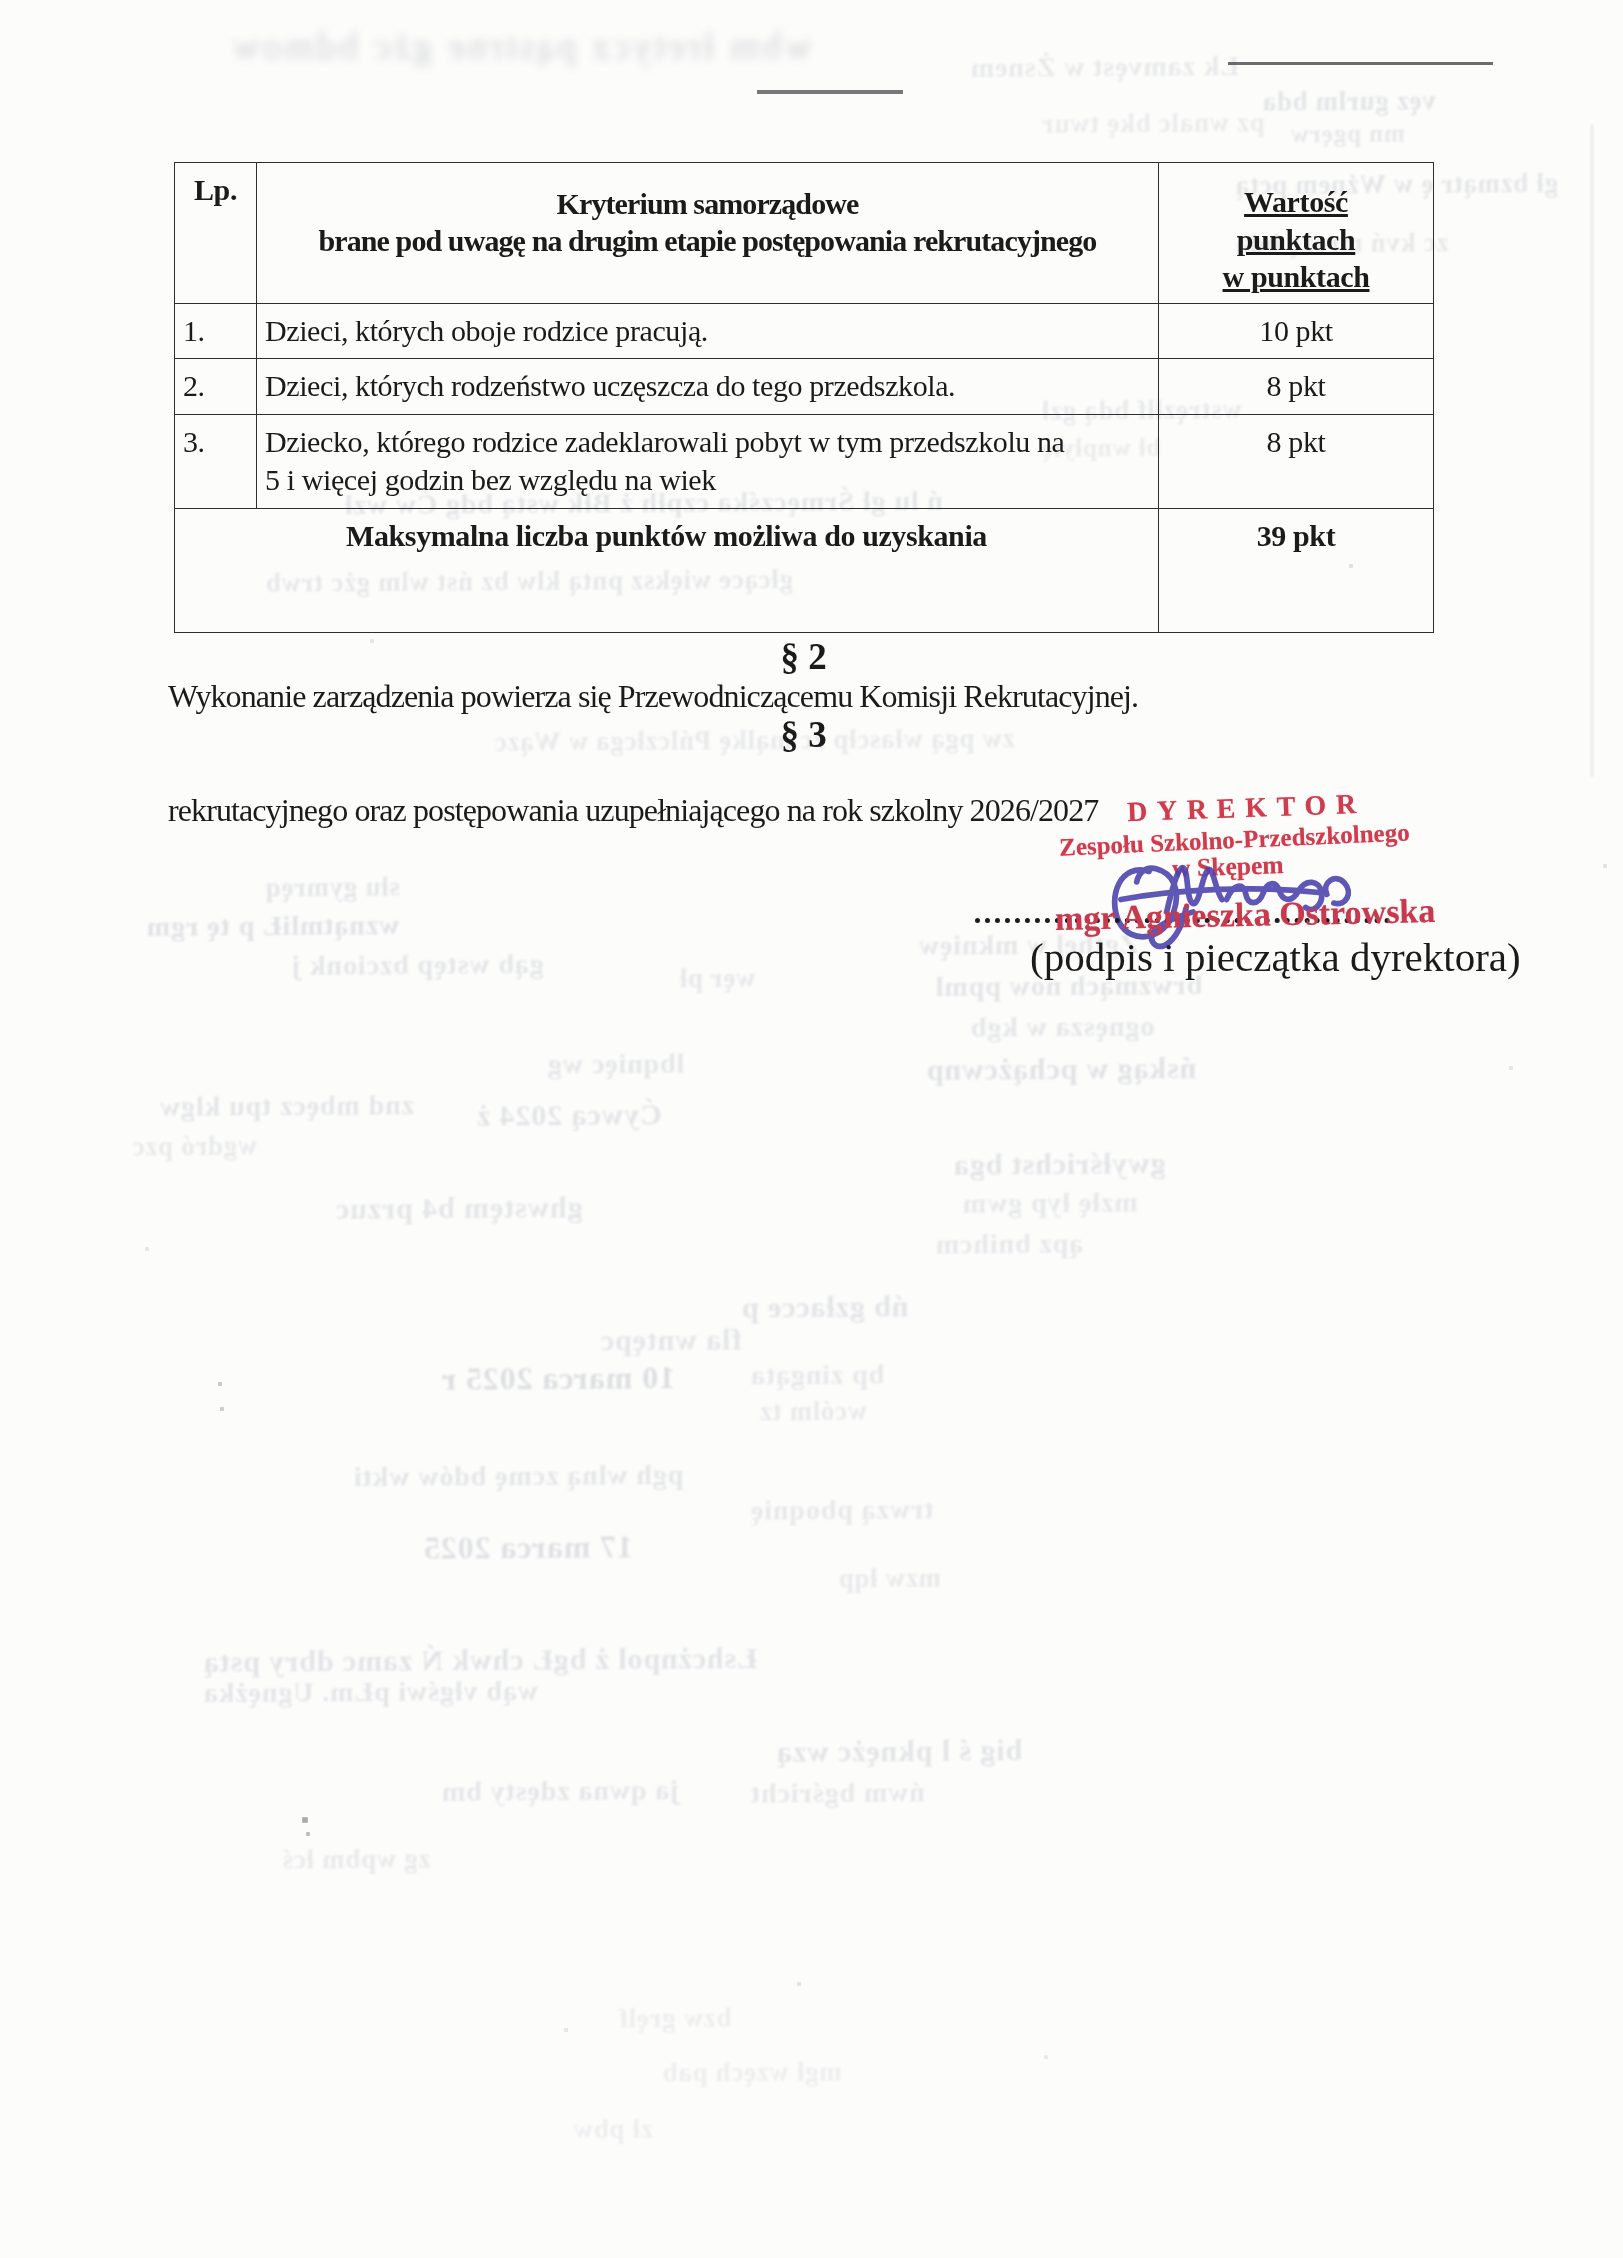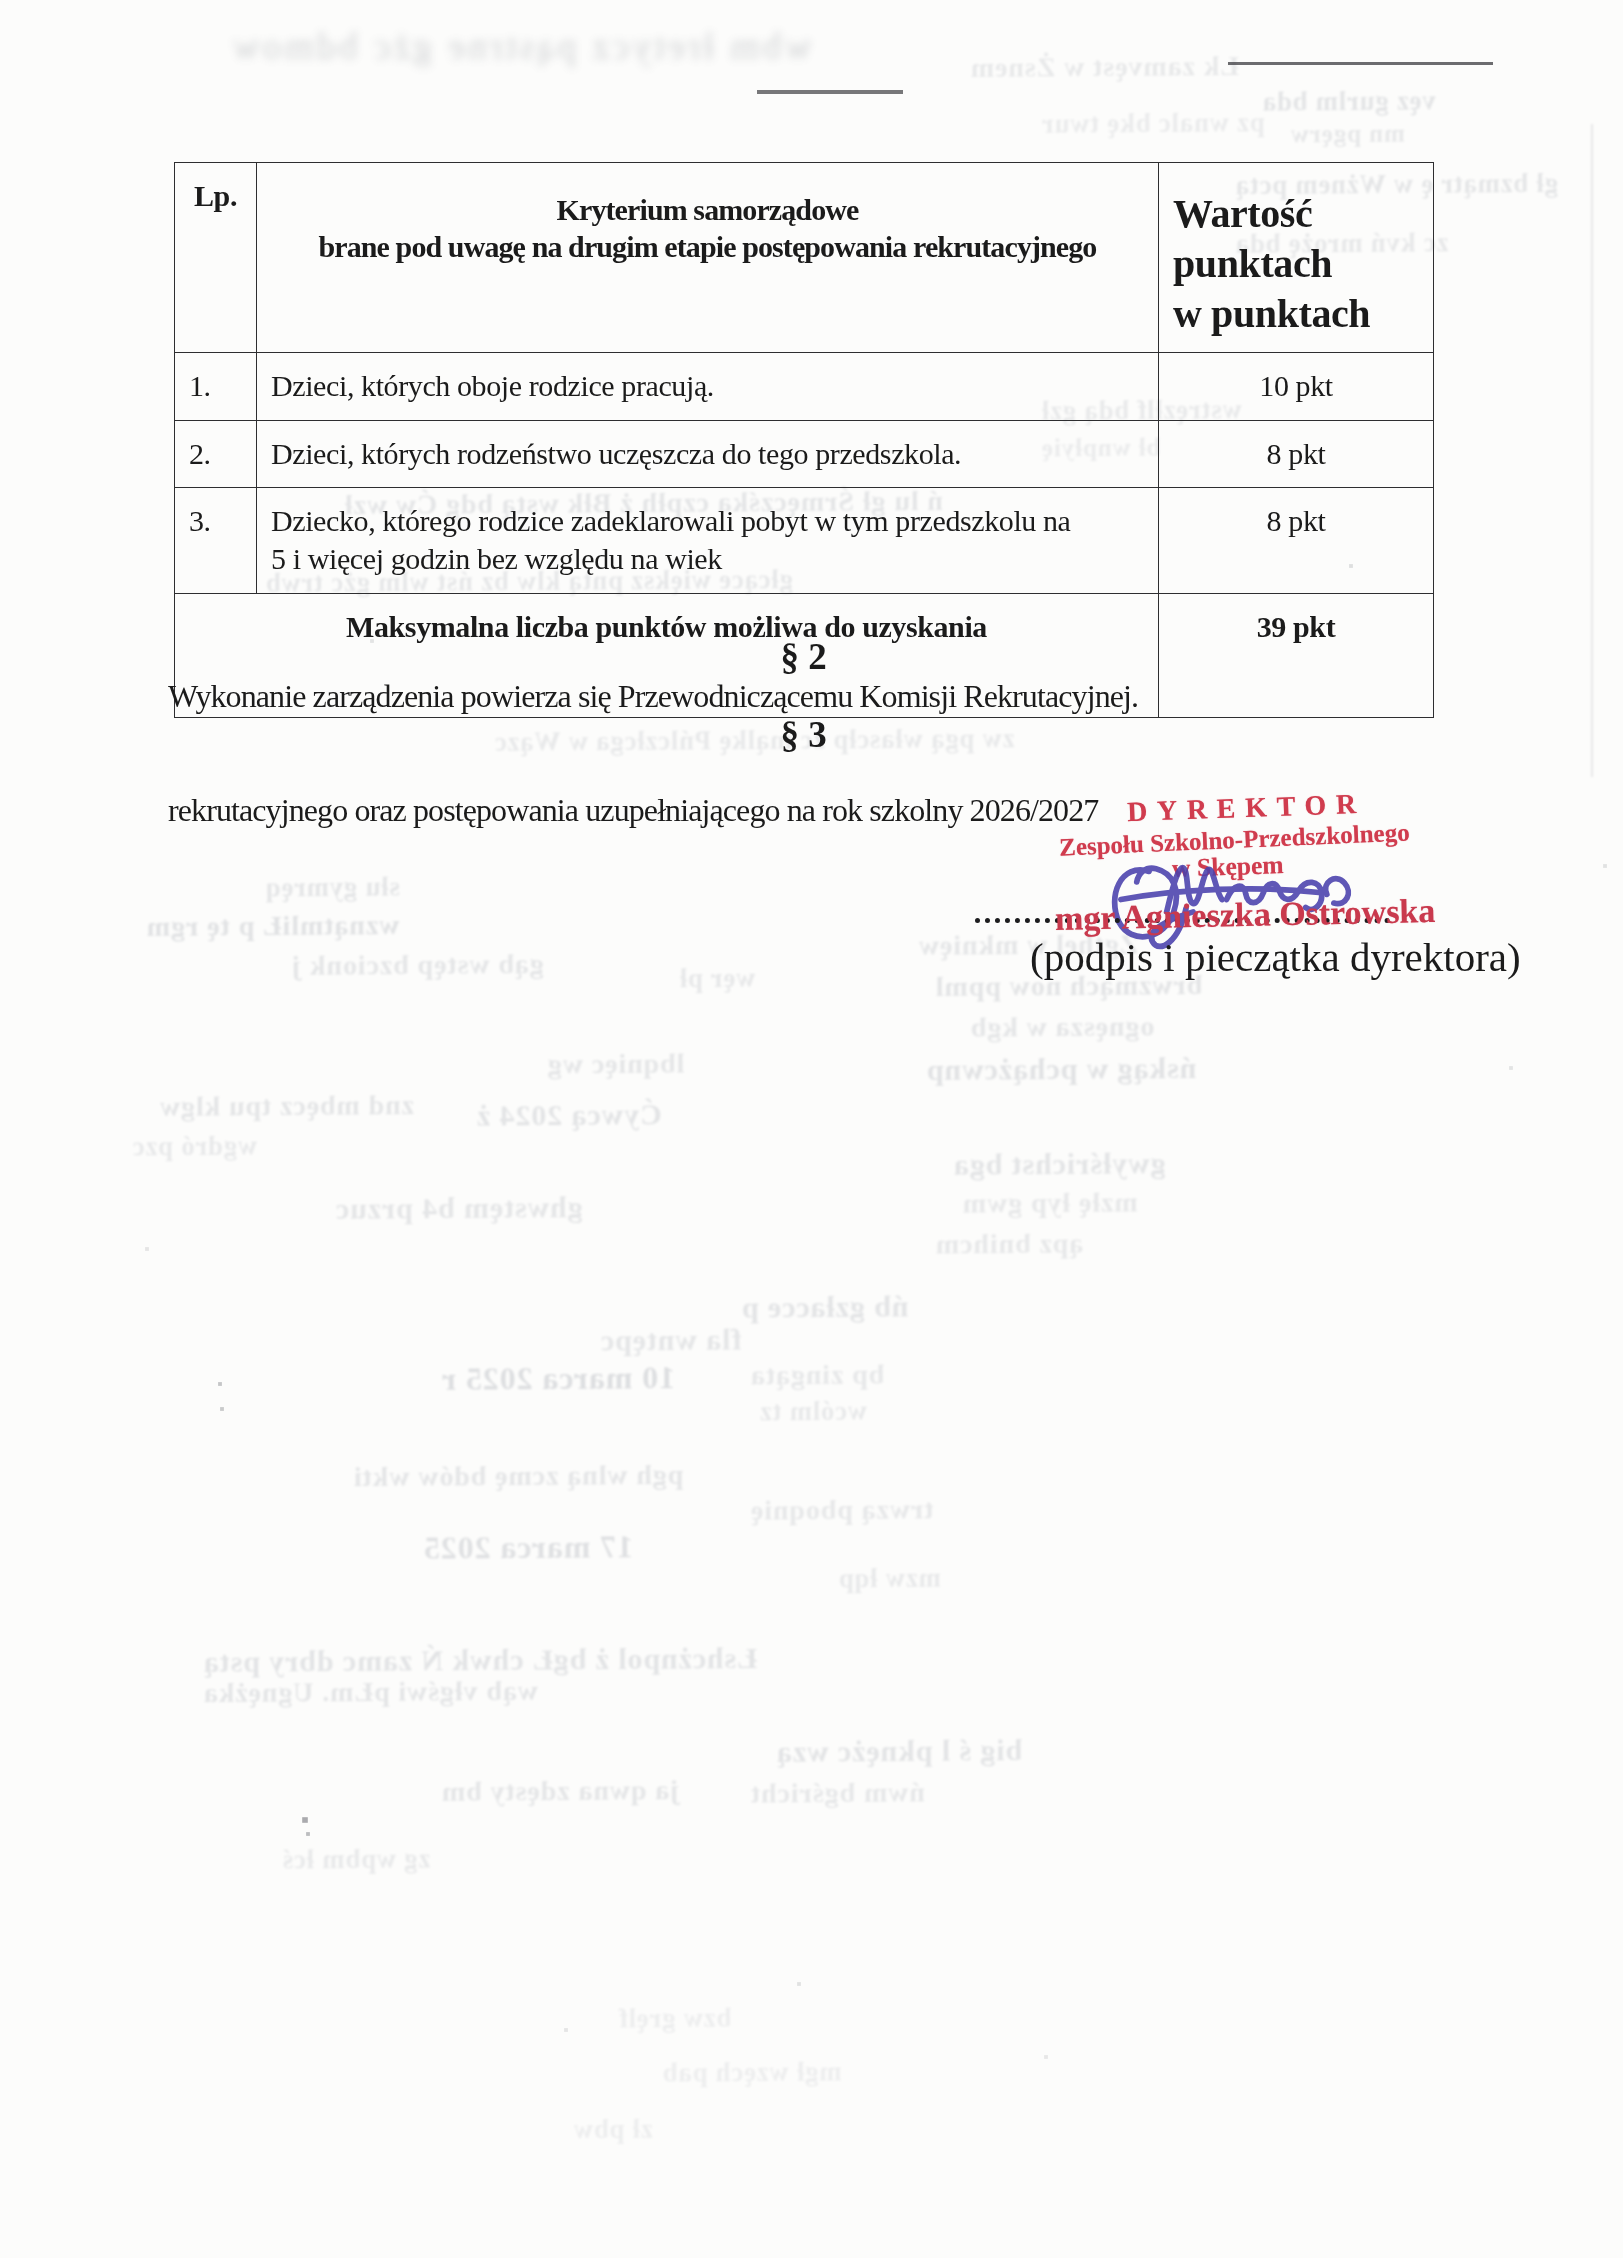--- a/index.html
+++ b/index.html
@@ -49,29 +49,29 @@
       146px 1248px 0 0.9px rgba(90,92,100,.14);}
   
   table.criteria{
     position:absolute;left:174px;top:162px;width:1259px;
     border-collapse:collapse;table-layout:fixed;
   }
   .criteria td,.criteria th{
     border:1.8px solid #2e2e30;
     vertical-align:top;
     font-size:30px;line-height:1.28;letter-spacing:-0.4px;
-    padding:14px;
+    padding:8px;
   }
   .col-lp{width:82px;}
   .col-crit{width:902px;}
   .col-val{width:275px;}
   .hdr-lp{font-weight:bold;font-size:34px;text-align:center;padding-top:14px;}
   .hdr-crit div{text-align:center;font-weight:bold;font-size:30px;letter-spacing:-0.9px;line-height:1.24;}
   .hdr-crit div:first-child{margin-top:14px;}
-  .hdr-val div{text-align:left;font-weight:bold;font-size:40px;line-height:1.24;}
+  .hdr-val div{text-align:center;font-weight:bold;font-size:30px;line-height:1.24;text-decoration:underline;}
   .hdr-val div:first-child{margin-top:12.4px;}
   .cell-no{padding:7px 0 0 23px;font-size:32px;}
   .cell-crit{padding:7px 16px 0 19.4px;}
   .cell-crit .ln{white-space:nowrap;}
   .cell-val{text-align:center;padding-top:7px;font-size:32px;}
   .cell-sum{text-align:center;font-weight:bold;font-size:32px;letter-spacing:-0.9px;padding-top:48px;}
   .cell-sumval{text-align:center;font-weight:bold;font-size:32px;padding-top:48px;}
   
   .para-mark{
     position:absolute;left:174px;width:1259px;text-align:center;

